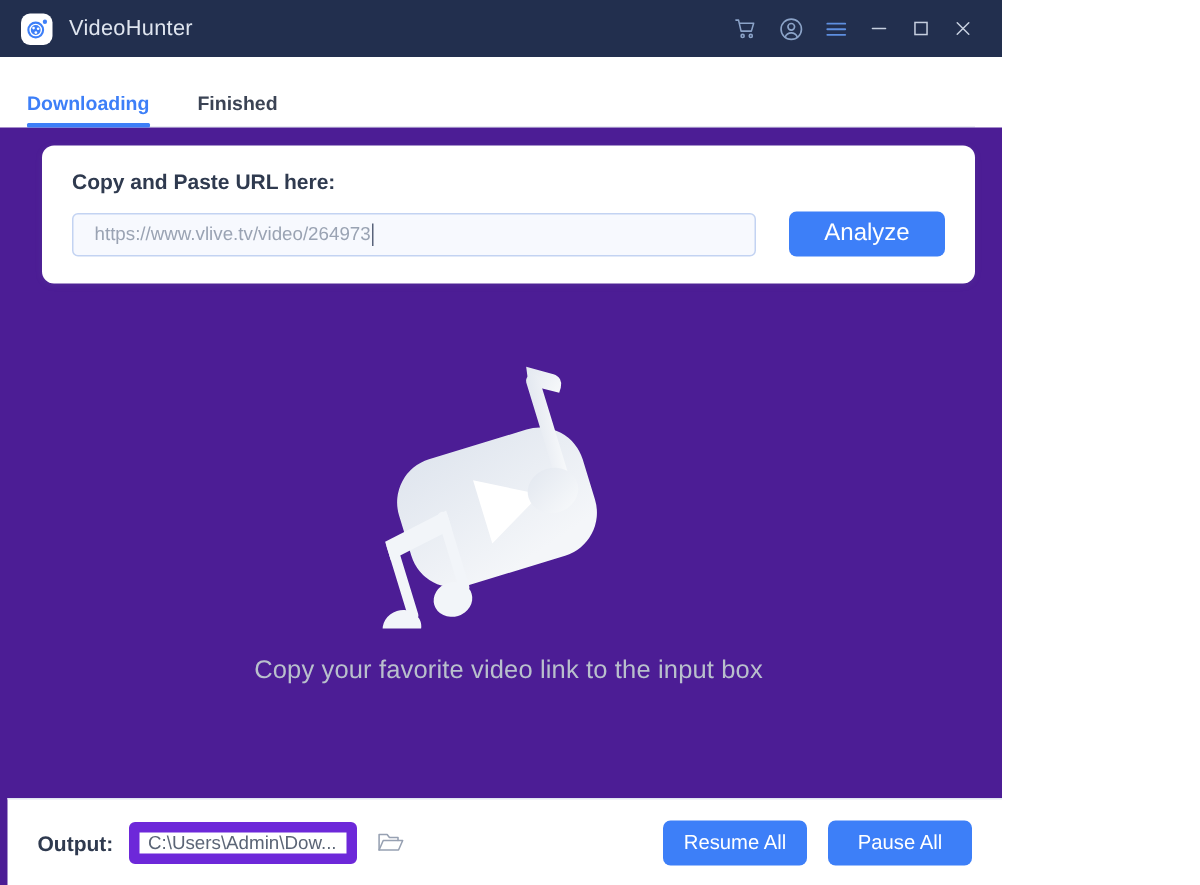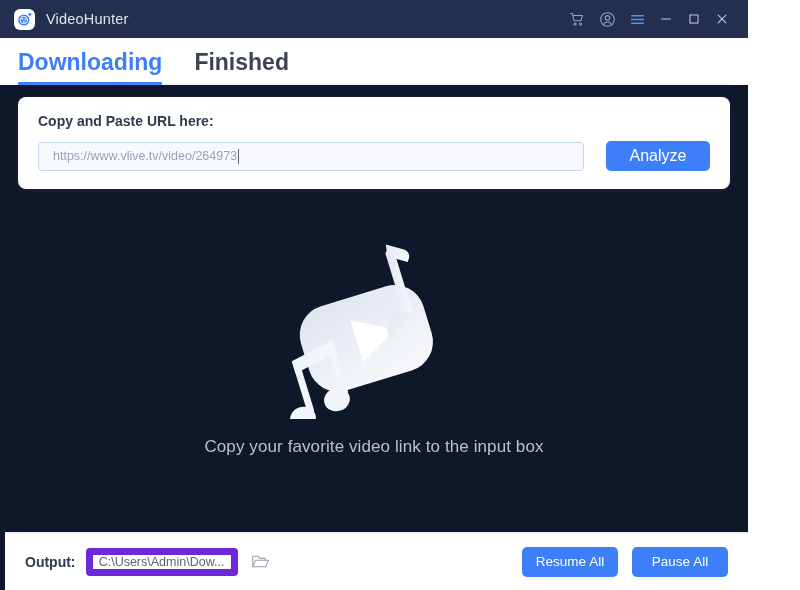--- a/index.html
+++ b/index.html
@@ -11,21 +11,21 @@
     width: 800px;
     height: 590px;
     overflow: hidden;
     font-family: "Liberation Sans", sans-serif;
     background: #ffffff;
     -webkit-font-smoothing: antialiased;
   }
 
   .app {
     position: relative;
-    width: 748px;
+    width: 668px;
     height: 590px;
     display: flex;
     flex-direction: column;
     background: #ffffff;
   }
 
   
   .titlebar {
     height: 38px;
     flex: 0 0 38px;
@@ -84,21 +84,21 @@
     content: "";
     position: absolute;
     left: 18px;
     right: 18px;
     bottom: 0;
     height: 1px;
     background: #e9edf3;
   }
   .tab {
     position: relative;
-    font-size: 23px;
+    font-size: 13px;
     font-weight: bold;
     padding: 0 0 9px 0;
     margin-right: 32px;
     color: #3b4354;
     cursor: pointer;
     white-space: nowrap;
     z-index: 2;
   }
   .tab.active { color: #3d7ff8; }
   .tab.active::after {
@@ -109,22 +109,22 @@
     bottom: 0;
     height: 3px;
     background: #3d7ff8;
     border-radius: 1px;
   }
 
   
   .body {
     flex: 1 1 auto;
     position: relative;
-    background: #0f172a;
-    padding: 12px 18px 0 18px;
+    background: #4c1d95;
+    padding: 12px 18px 0 28px;
     box-sizing: border-box;
     display: flex;
     flex-direction: column;
     min-height: 0;
   }
 
   .url-card {
     flex: 0 0 auto;
     background: #ffffff;
     border-radius: 8px;

